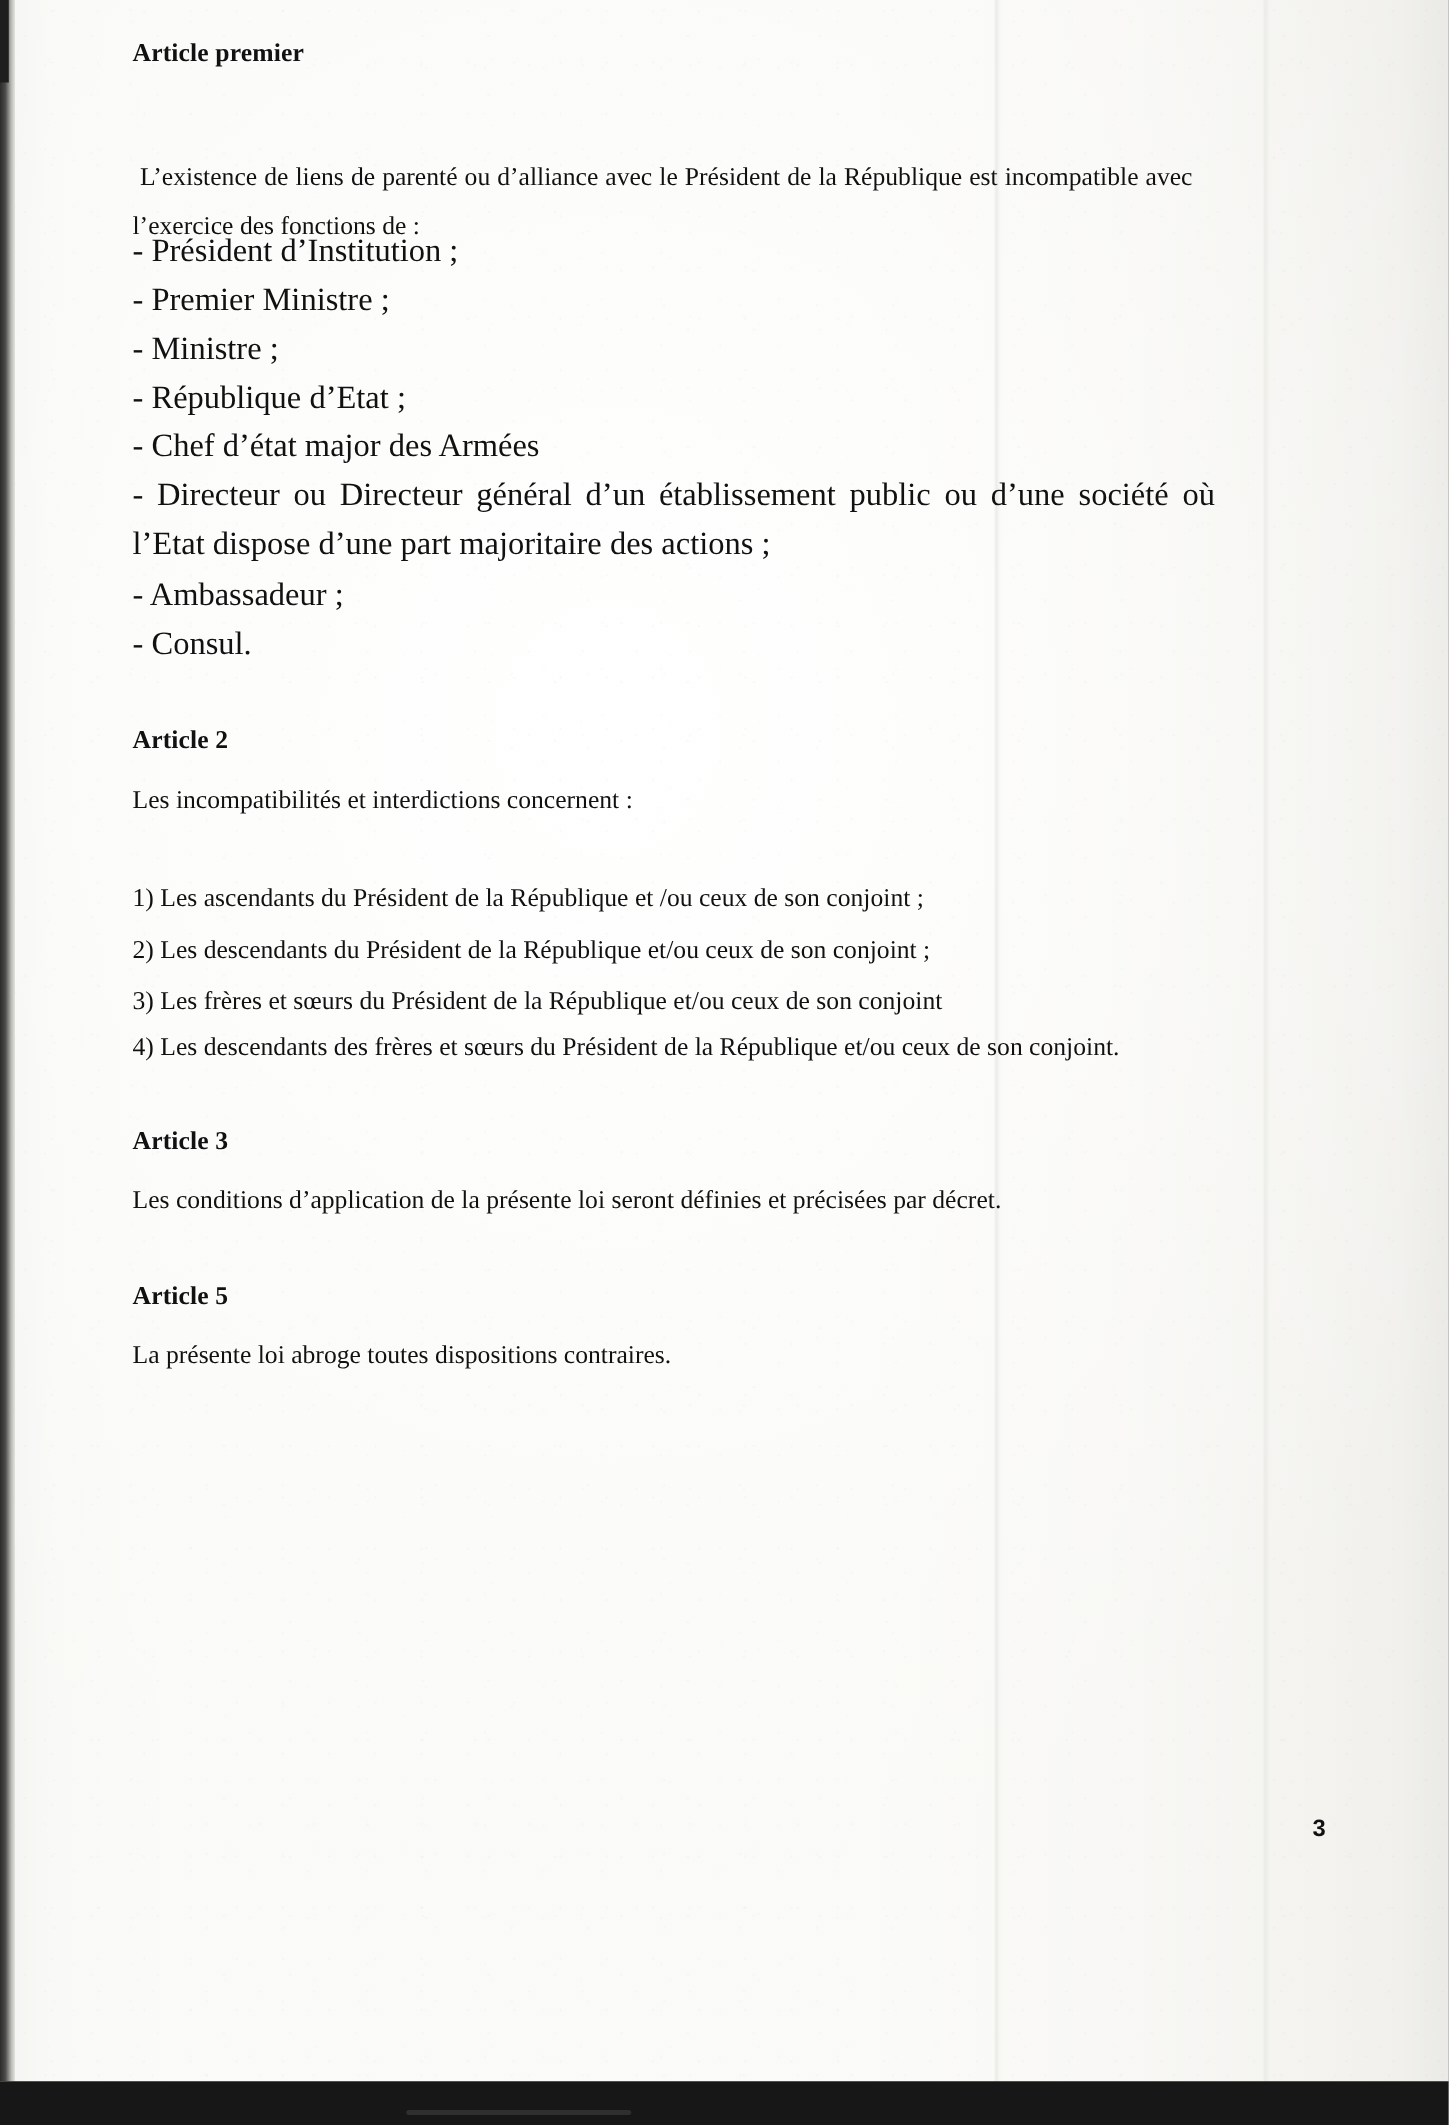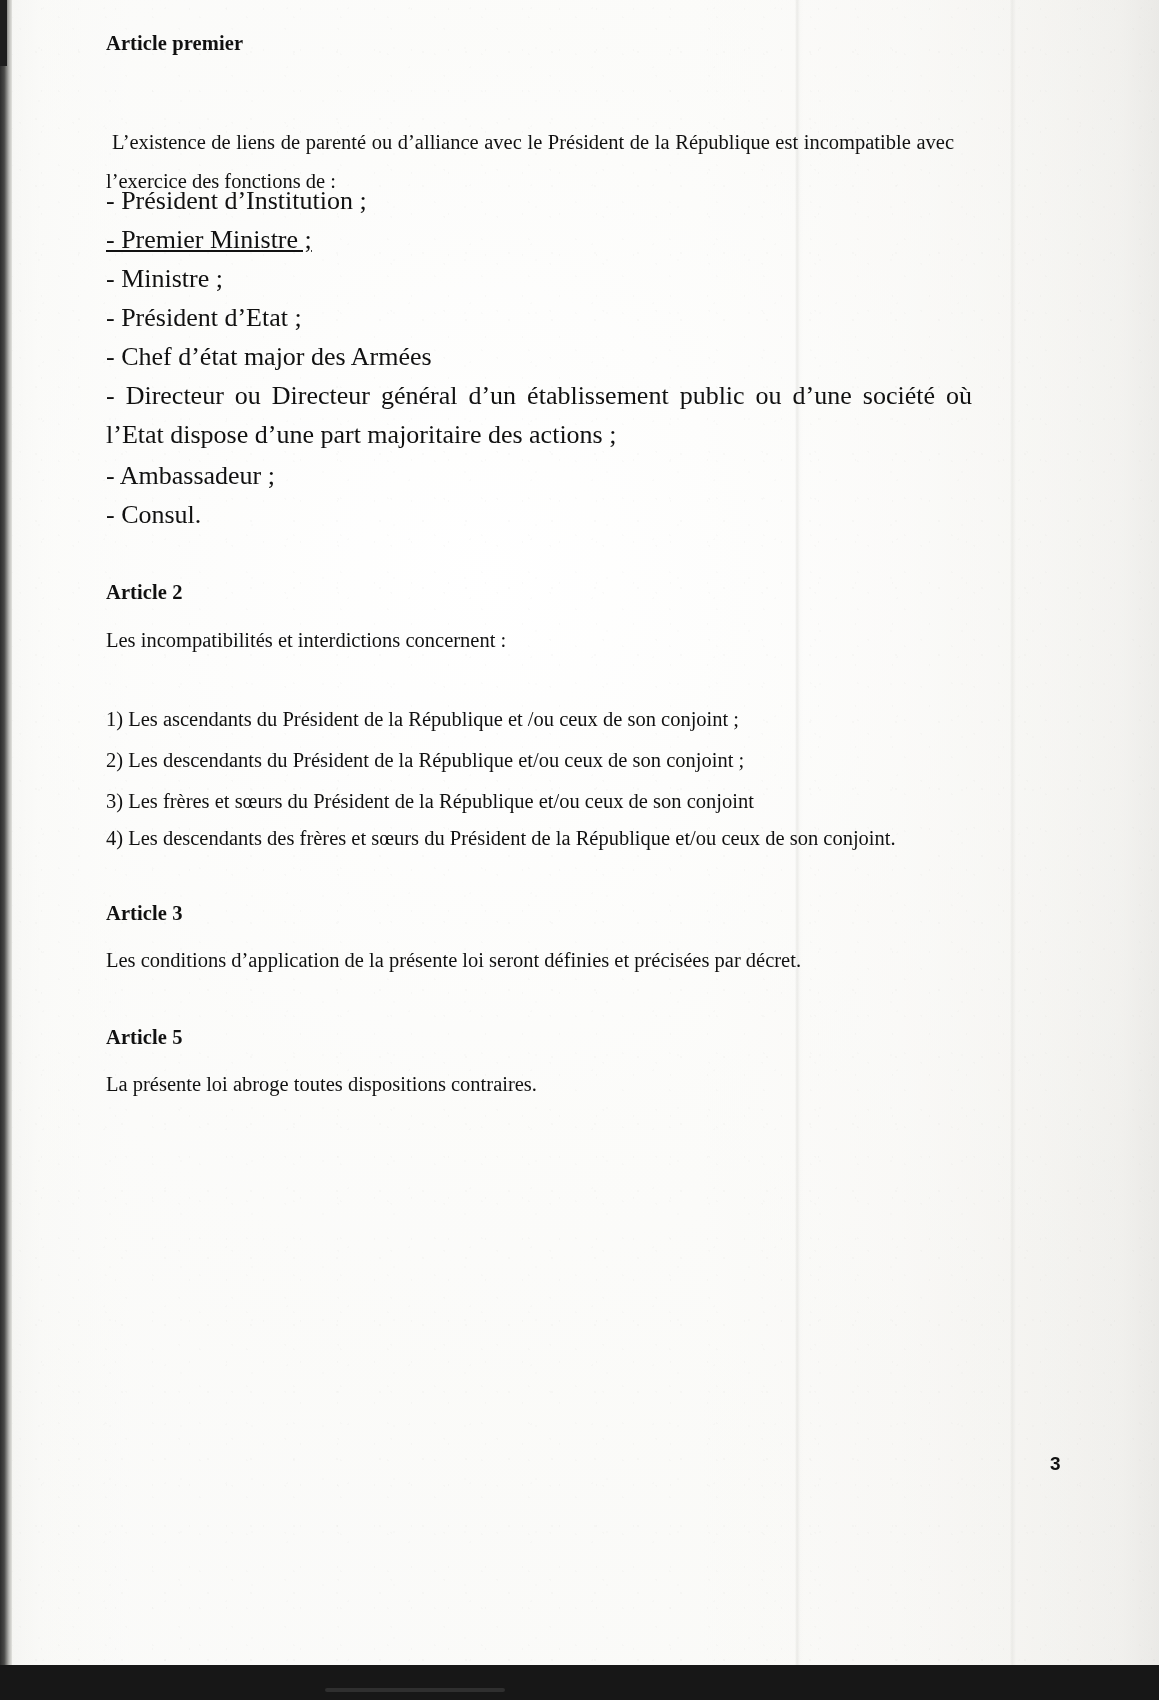--- a/index.html
+++ b/index.html
@@ -136,25 +136,25 @@
   <div id="creases"></div>
   <div id="spine"></div>
   <div id="spine-top"></div>
 
   <h2 class="blk article-head" style="top:32px; width:500px;">Article premier</h2>
 
   <p class="blk para-justified" style="top:102px; width:848px;">L’existence de liens de parenté ou d’alliance avec le Président de la République est incompatible avec l’exercice des fonctions de :</p>
 
   <p class="blk dash-item" style="top:181px; width:848px;">- Président d’Institution ;</p>
 
-  <p class="blk dash-item" style="top:220px; width:848px;text-decoration:underline;">- Premier Ministre ;</p>
+  <p class="blk dash-item" style="top:220px; width:848px;">- Premier Ministre ;</p>
 
   <p class="blk dash-item" style="top:259px; width:848px;">- Ministre ;</p>
 
-  <p class="blk dash-item" style="top:298px; width:848px;">- Président d’Etat ;</p>
+  <p class="blk dash-item" style="top:298px; width:848px;">- République d’Etat ;</p>
 
   <p class="blk dash-item" style="top:337px; width:848px;">- Chef d’état major des Armées</p>
 
   <p class="blk dash-item wrap" style="top:376px; width:866px;">- Directeur ou Directeur général d’un établissement public ou d’une société où l’Etat dispose d’une part majoritaire des actions ;</p>
 
   <p class="blk dash-item" style="top:456px; width:848px;">- Ambassadeur ;</p>
 
   <p class="blk dash-item" style="top:495px; width:848px;">- Consul.</p>
 
   <h2 class="blk article-head" style="top:581px; width:500px;">Article 2</h2>

